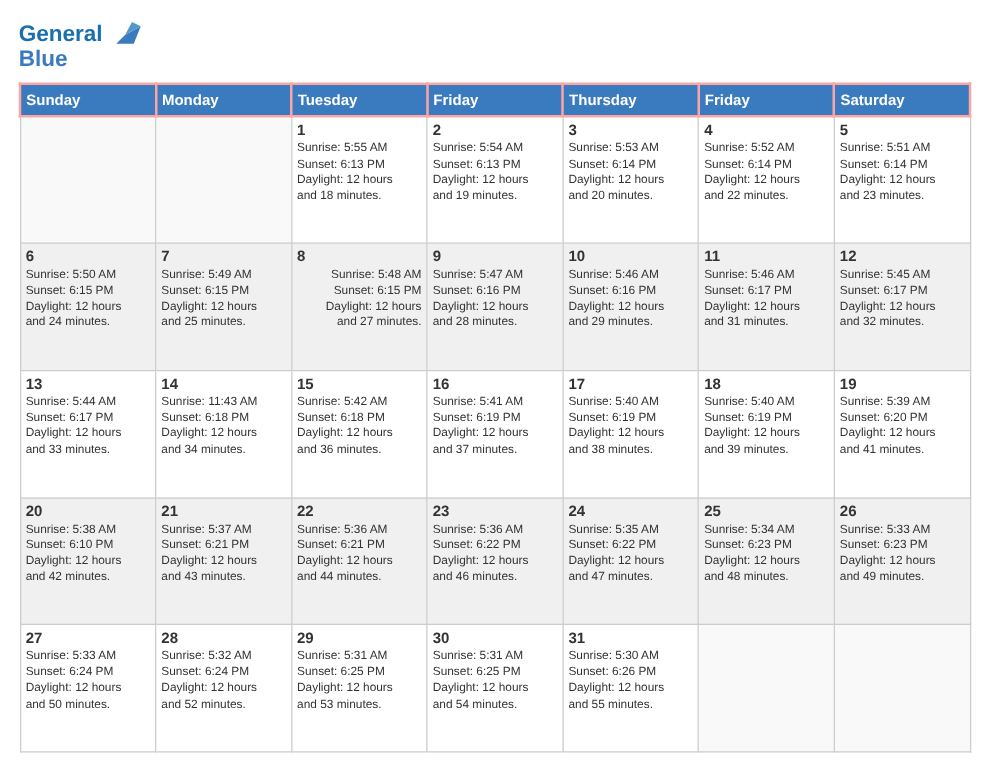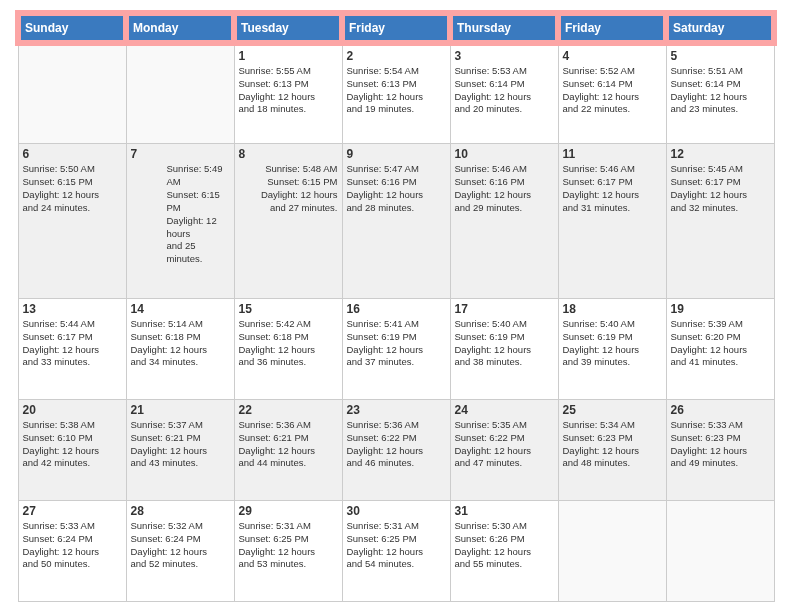--- a/index.html
+++ b/index.html
@@ -60,21 +60,21 @@
       border-collapse: collapse;
       flex: 1;
     }
     .calendar th {
       background-color: #3a7abf;
       color: #fff;
       font-size: 12px;
       font-weight: bold;
       padding: 5px 4px;
       text-align: left;
-      border: 6px solid #fca5a5;
+      border: 2px solid #fca5a5;
     }
     .calendar td {
       border: 1px solid #ccc;
       vertical-align: top;
       padding: 3px 4px;
       font-size: 10px;
       color: #333;
       width: calc(100% / 7);
       height: 82px;
     }
@@ -96,20 +96,40 @@
       background-color: #f0f0f0;
     }
     .row-white {
       background-color: #fff;
     }
   </style>
 </head>
 <body>
 
 <div class="page">
+  <div class="header">
+    <div class="logo">
+      <div>
+        <div style="display:flex;align-items:center;">
+          <div class="logo-text">
+            <span>General</span>
+          </div>
+          <svg class="logo-icon" viewBox="0 0 40 40">
+            <polygon points="10,30 30,30 38,10 20,20" fill="#3a7abf"></polygon>
+            <polygon points="20,20 38,10 28,5" fill="#5599cc"></polygon>
+          </svg>
+        </div>
+        <div class="logo-text" style="color:#3a7abf;margin-top:-4px;">Blue</div>
+      </div>
+    </div>
+    <div class="title-section">
+      <div class="month-title"></div>
+      <div class="location-title"></div>
+    </div>
+  </div>
 
   <table class="calendar">
     <thead>
       <tr>
       <th>Sunday</th>
           <th>Monday</th>
           <th>Tuesday</th>
           <th>Friday</th>
           <th>Thursday</th>
           <th>Friday</th>
@@ -159,21 +179,21 @@
         <tr class="row-shade">
           <td>
             <span class="day-num">6</span>
             <div class="day-info" style="white-space: pre-line;">Sunrise: 5:50 AM
 Sunset: 6:15 PM
 Daylight: 12 hours
 and 24 minutes.</div>
           </td>
           <td>
             <span class="day-num">7</span>
-            <div class="day-info" style="white-space: pre-line; margin-left: 36px;">Sunrise: 5:49 AM
+            <div class="day-info" style="white-space: pre-line;">Sunrise: 5:49 AM
 Sunset: 6:15 PM
 Daylight: 12 hours
 and 25 minutes.</div>
           </td>
           <td>
             <span class="day-num">8</span>
             <div class="day-info" style="white-space: pre-line; text-align: right;">Sunrise: 5:48 AM
 Sunset: 6:15 PM
 Daylight: 12 hours
 and 27 minutes.</div>
@@ -210,21 +230,21 @@
         <tr class="row-white">
           <td>
             <span class="day-num">13</span>
             <div class="day-info" style="white-space: pre-line;">Sunrise: 5:44 AM
 Sunset: 6:17 PM
 Daylight: 12 hours
 and 33 minutes.</div>
           </td>
           <td>
             <span class="day-num">14</span>
-            <div class="day-info" style="white-space: pre-line;">Sunrise: 5:14 AM
+            <div class="day-info" style="white-space: pre-line;">Sunrise: 11:43 AM
 Sunset: 6:18 PM
 Daylight: 12 hours
 and 34 minutes.</div>
           </td>
           <td>
             <span class="day-num">15</span>
             <div class="day-info" style="white-space: pre-line;">Sunrise: 5:42 AM
 Sunset: 6:18 PM
 Daylight: 12 hours
 and 36 minutes.</div>

